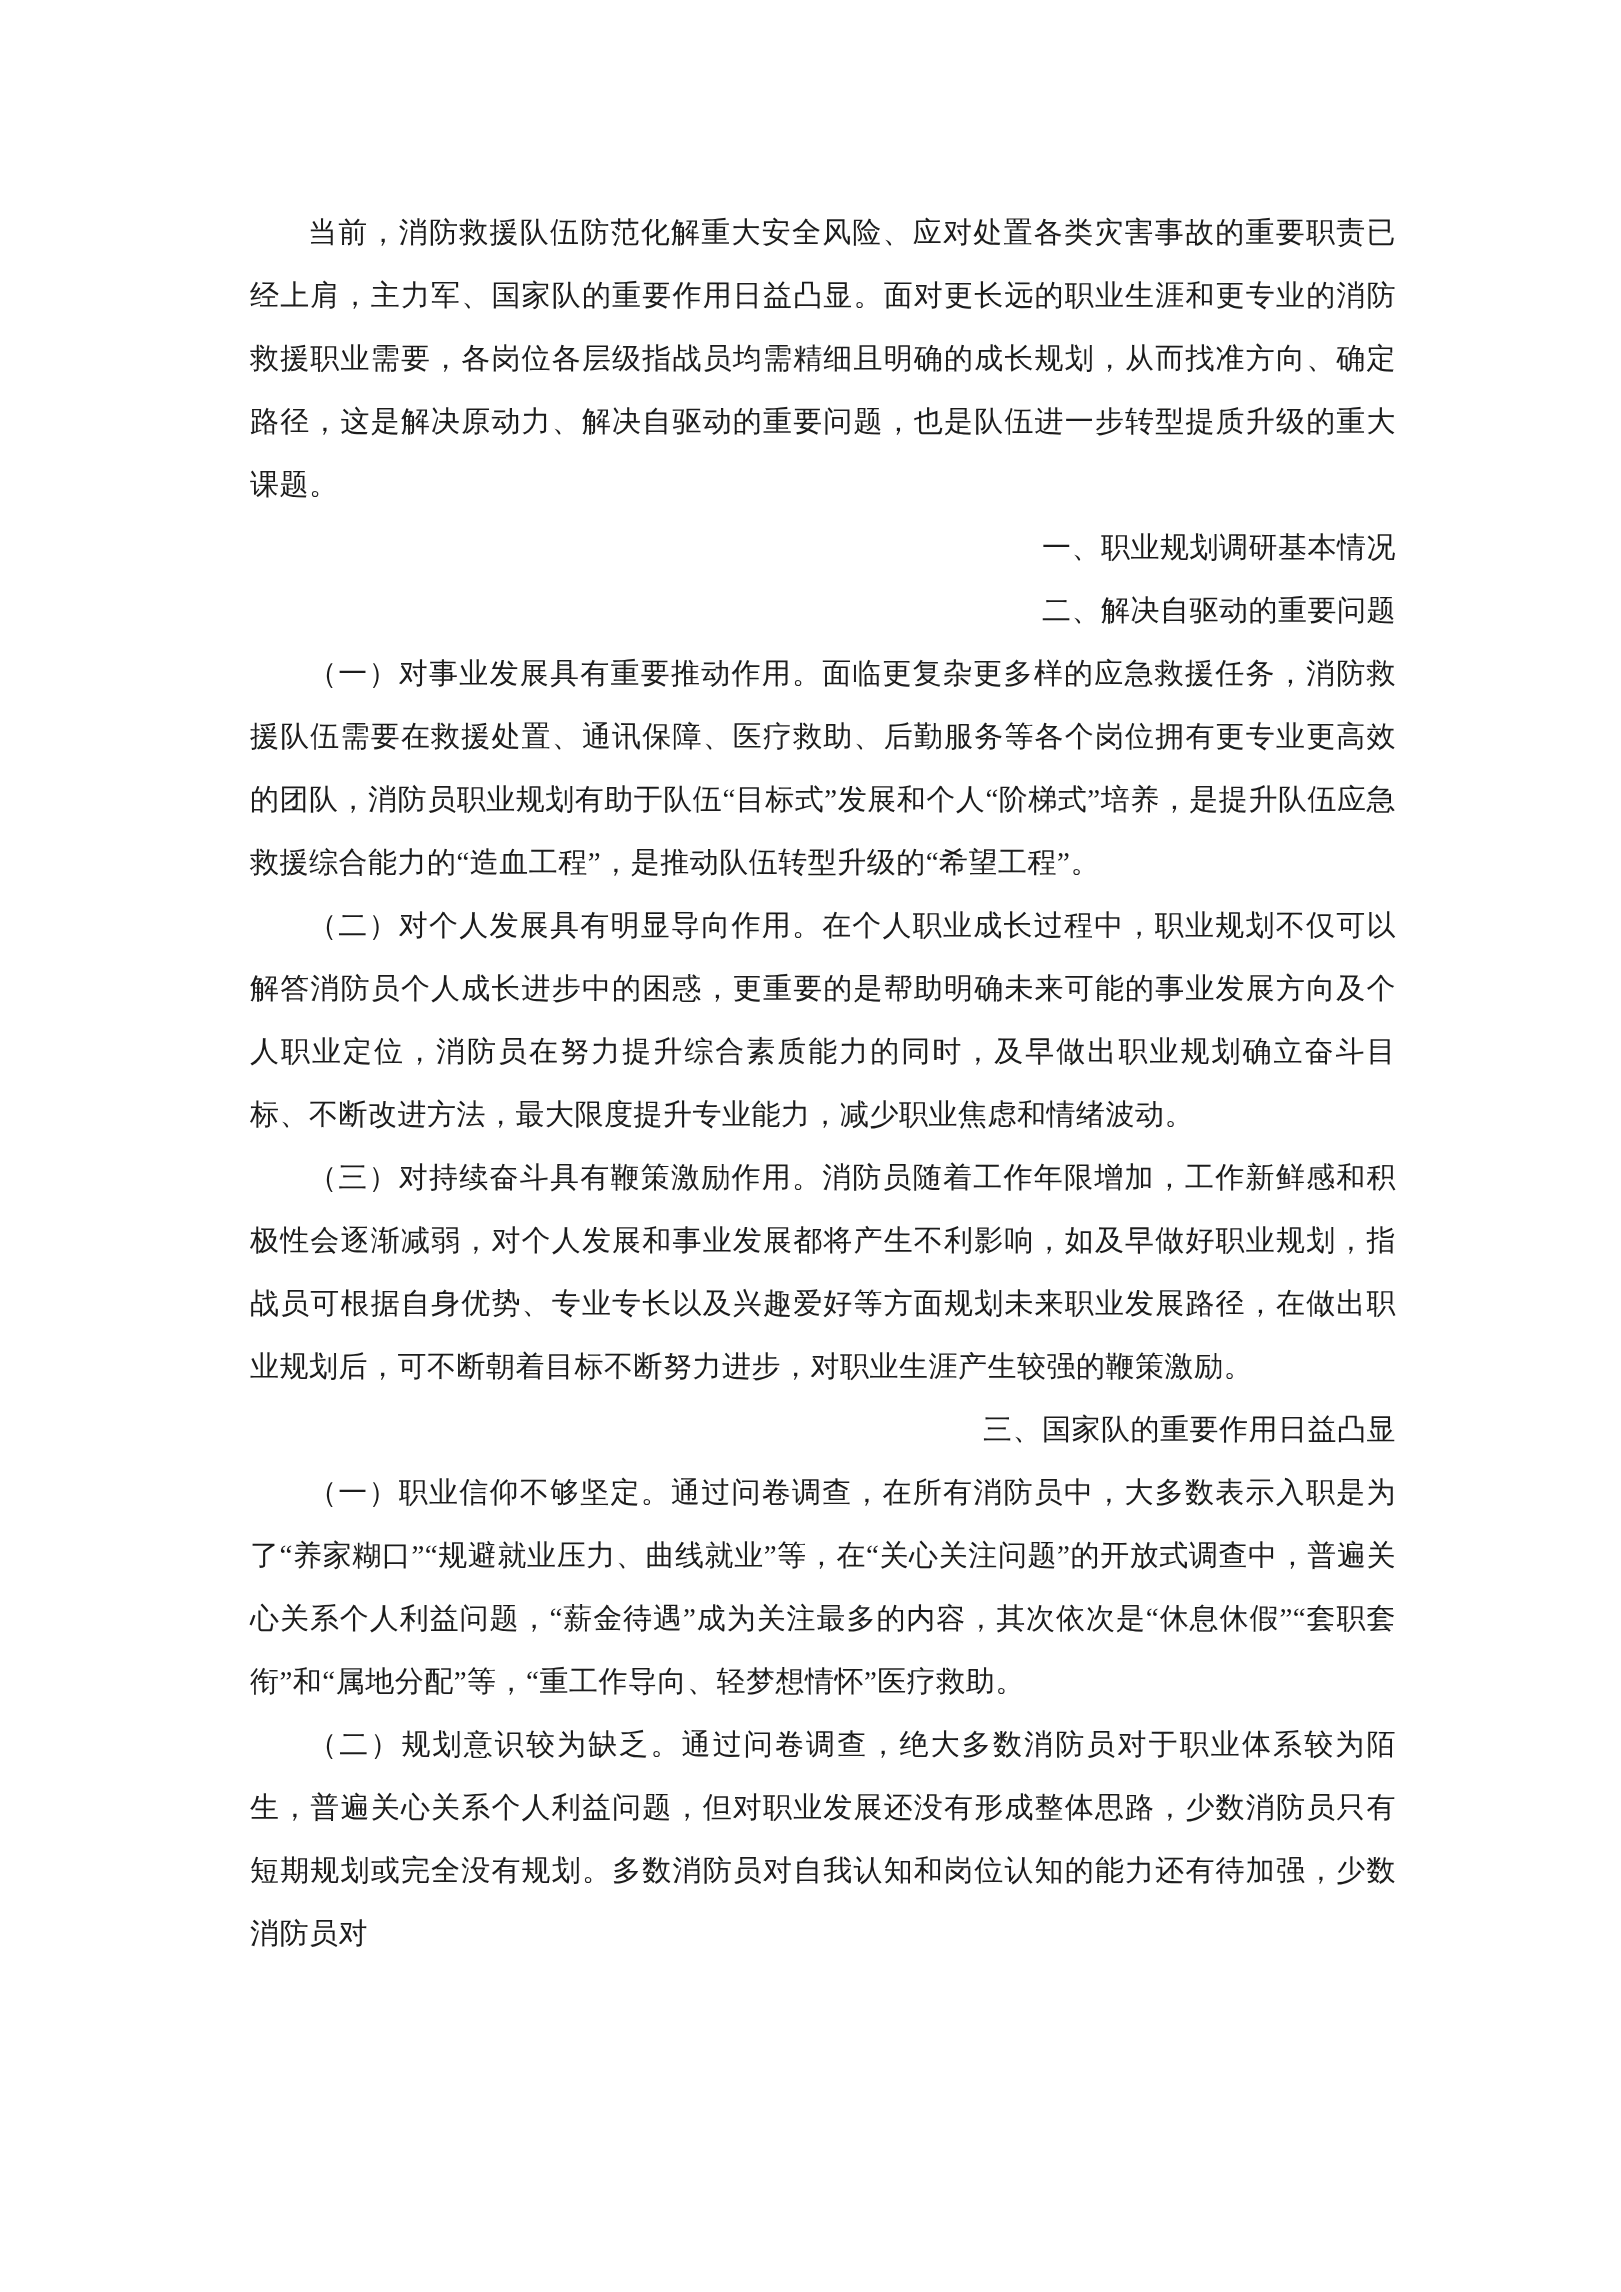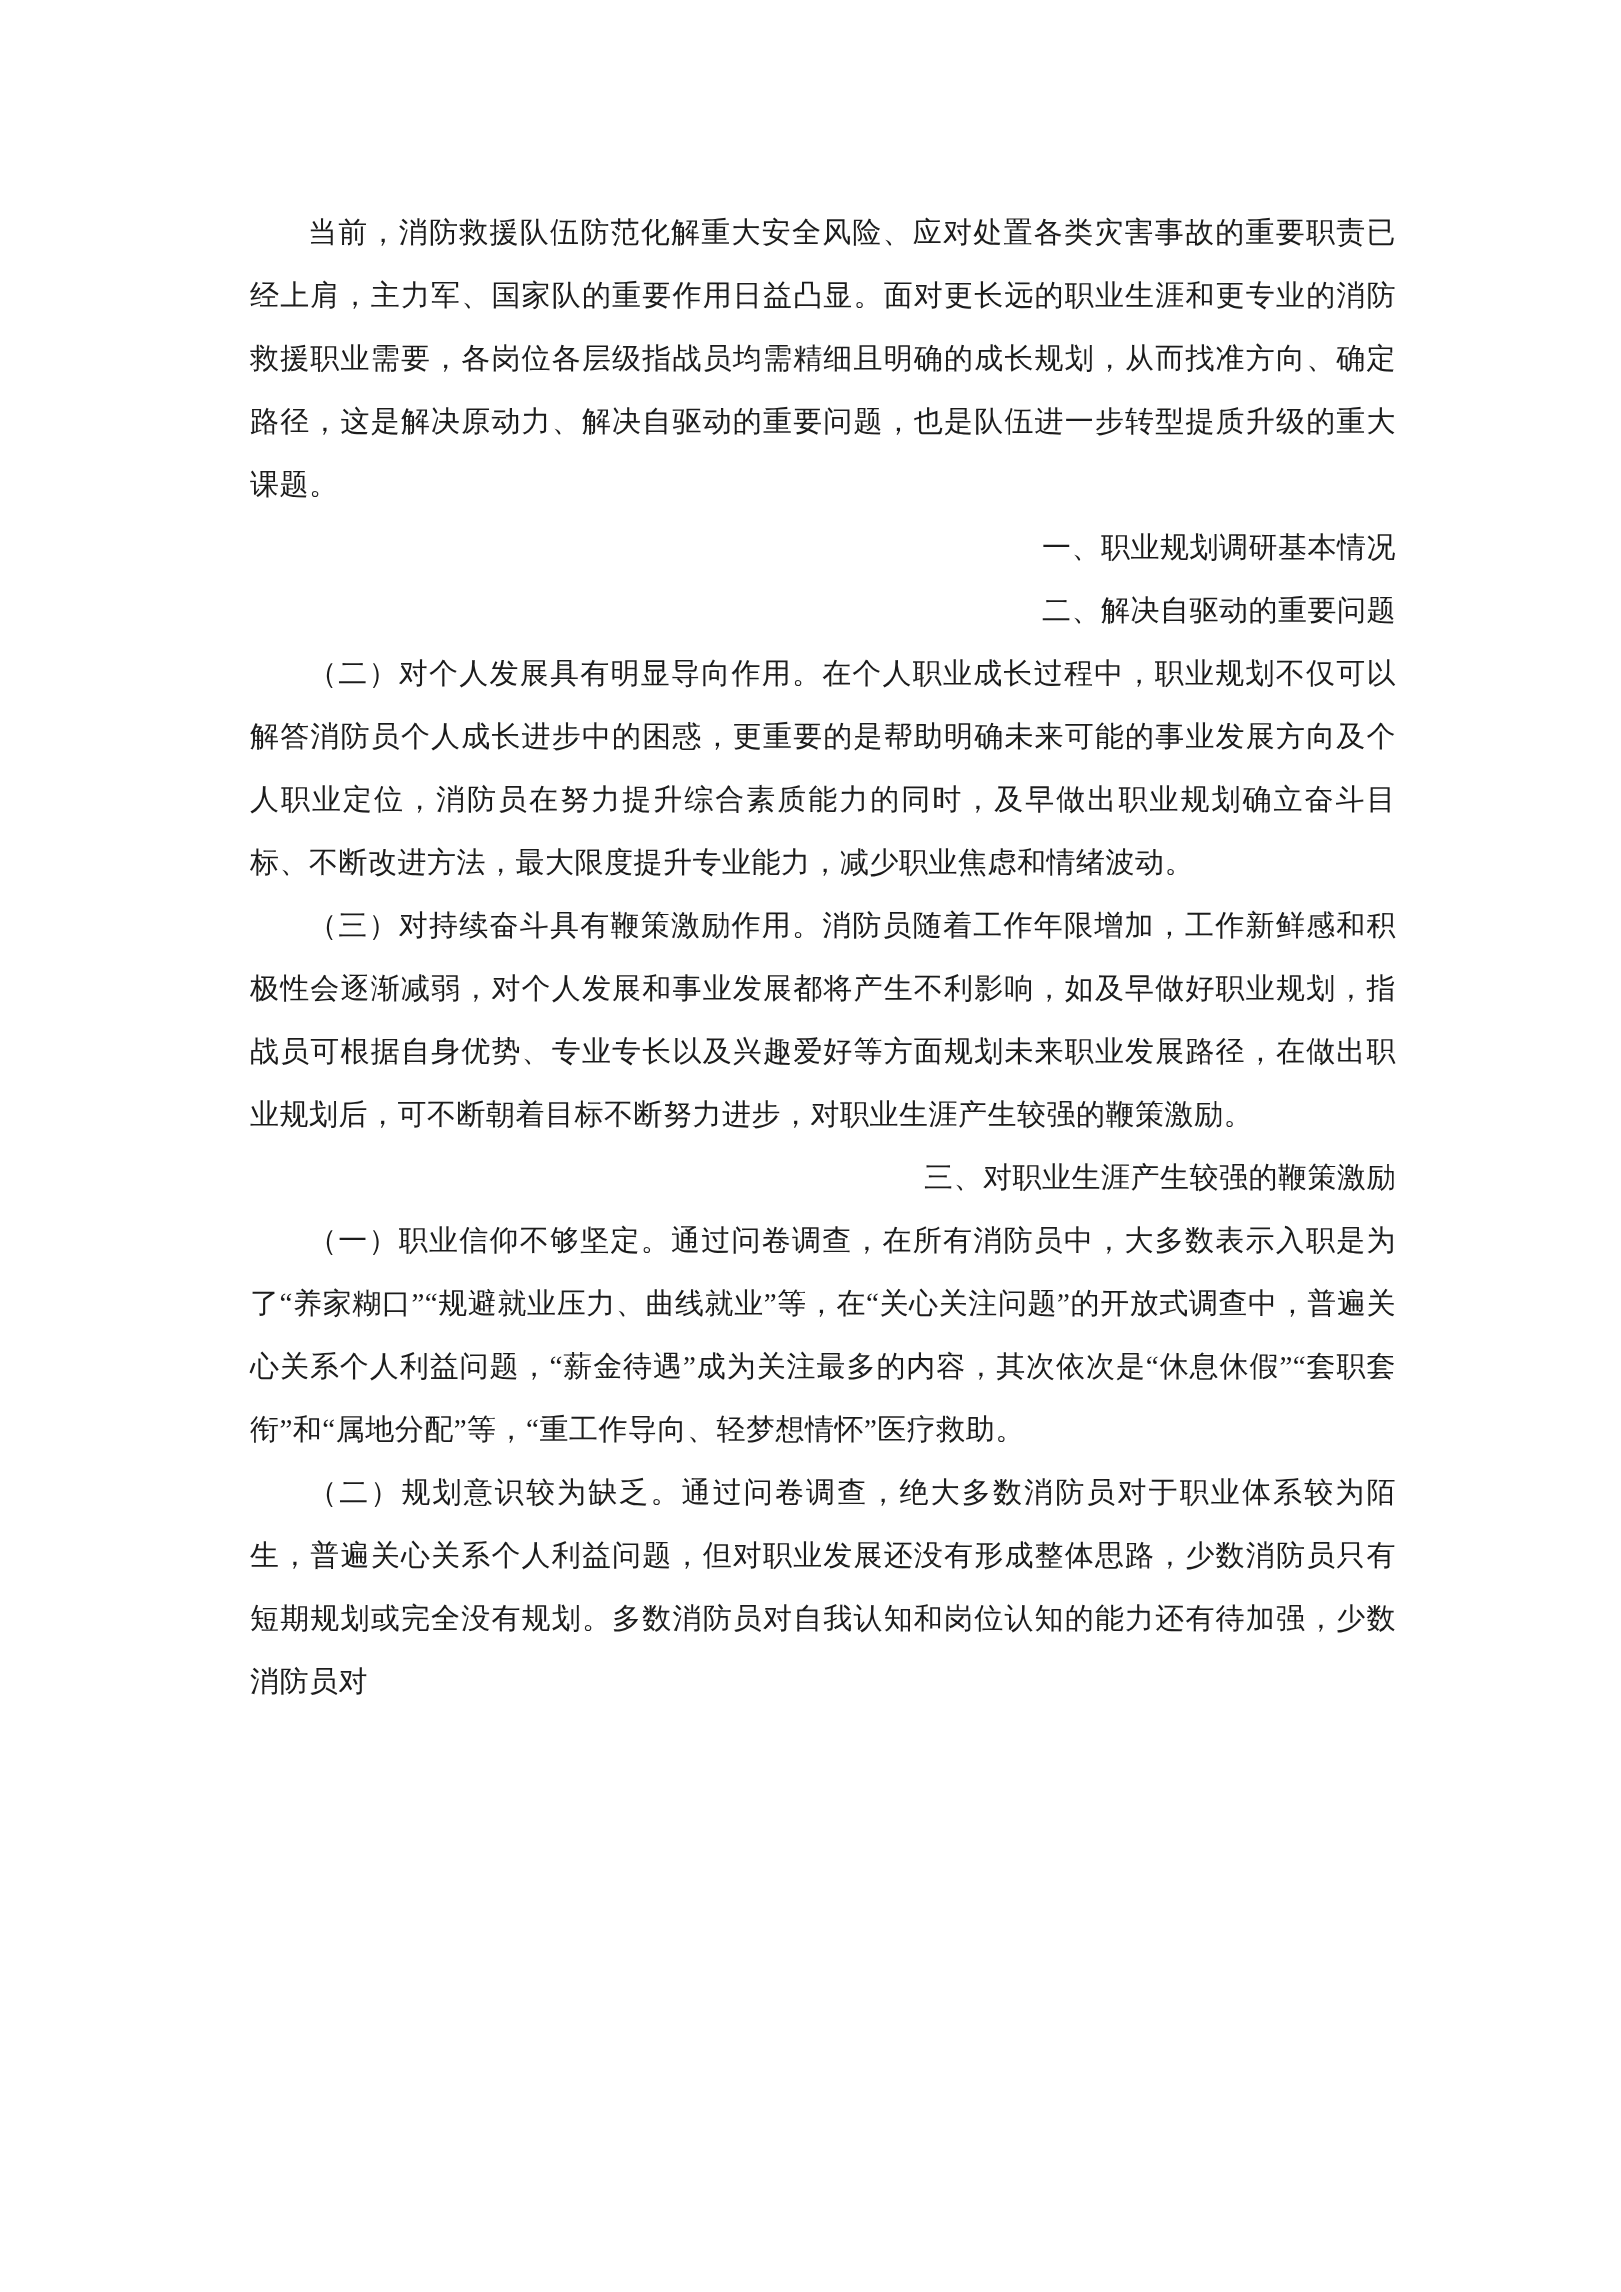--- a/index.html
+++ b/index.html
@@ -36,20 +36,21 @@
   }
 </style>
 </head>
 <body>
 
 <div class="page">
   <div class="doc">
     <p>当前，消防救援队伍防范化解重大安全风险、应对处置各类灾害事故的重要职责已经上肩，主力军、国家队的重要作用日益凸显。面对更长远的职业生涯和更专业的消防救援职业需要，各岗位各层级指战员均需精细且明确的成长规划，从而找准方向、确定路径，这是解决原动力、解决自驱动的重要问题，也是队伍进一步转型提质升级的重大课题。</p>
     <p class="heading">一、职业规划调研基本情况</p>
     <p class="heading">二、解决自驱动的重要问题</p>
+    <p>（一）对事业发展具有重要推动作用。面临更复杂更多样的应急救援任务，消防救援队伍需要在救援处置、通讯保障、医疗救助、后勤服务等各个岗位拥有更专业更高效的团队，消防员职业规划有助于队伍“目标式”发展和个人“阶梯式”培养，是提升队伍应急救援综合能力的“造血工程”，是推动队伍转型升级的“希望工程”。</p>
     <p>（二）对个人发展具有明显导向作用。在个人职业成长过程中，职业规划不仅可以解答消防员个人成长进步中的困惑，更重要的是帮助明确未来可能的事业发展方向及个人职业定位，消防员在努力提升综合素质能力的同时，及早做出职业规划确立奋斗目标、不断改进方法，最大限度提升专业能力，减少职业焦虑和情绪波动。</p>
     <p>（三）对持续奋斗具有鞭策激励作用。消防员随着工作年限增加，工作新鲜感和积极性会逐渐减弱，对个人发展和事业发展都将产生不利影响，如及早做好职业规划，指战员可根据自身优势、专业专长以及兴趣爱好等方面规划未来职业发展路径，在做出职业规划后，可不断朝着目标不断努力进步，对职业生涯产生较强的鞭策激励。</p>
-    <p class="heading">三、对职业生涯产生较强的鞭策激励</p>
+    <p class="heading">三、国家队的重要作用日益凸显</p>
     <p>（一）职业信仰不够坚定。通过问卷调查，在所有消防员中，大多数表示入职是为了“养家糊口”“规避就业压力、曲线就业”等，在“关心关注问题”的开放式调查中，普遍关心关系个人利益问题，“薪金待遇”成为关注最多的内容，其次依次是“休息休假”“套职套衔”和“属地分配”等，“重工作导向、轻梦想情怀”医疗救助。</p>
     <p>（二）规划意识较为缺乏。通过问卷调查，绝大多数消防员对于职业体系较为陌生，普遍关心关系个人利益问题，但对职业发展还没有形成整体思路，少数消防员只有短期规划或完全没有规划。多数消防员对自我认知和岗位认知的能力还有待加强，少数消防员对</p>
   </div>
 </div>
 
 
 </body></html>

